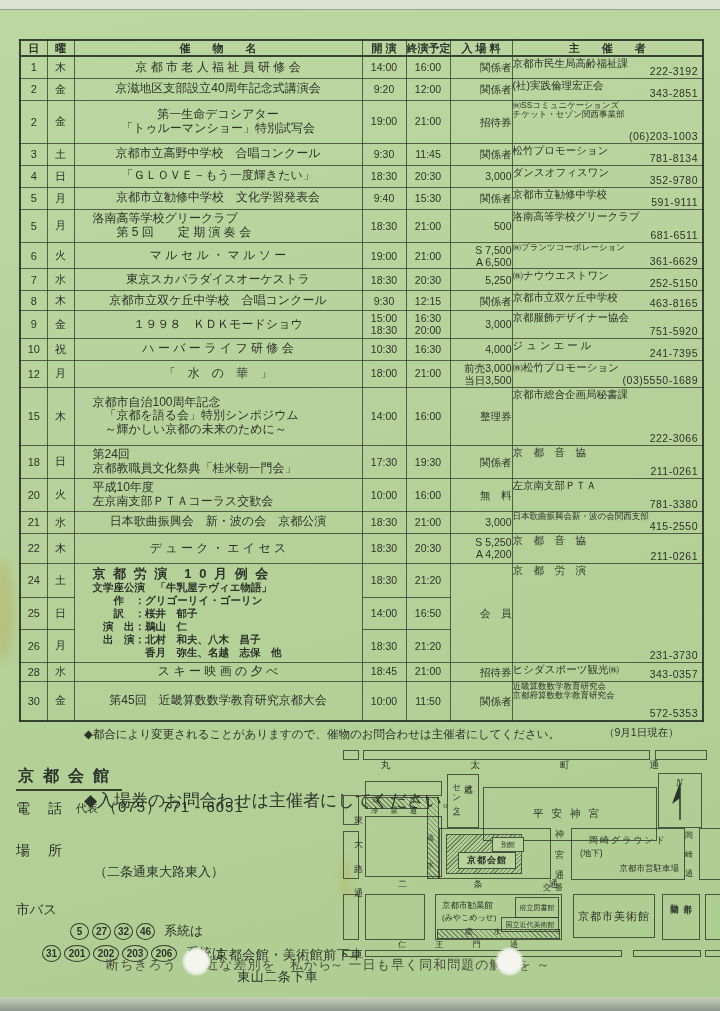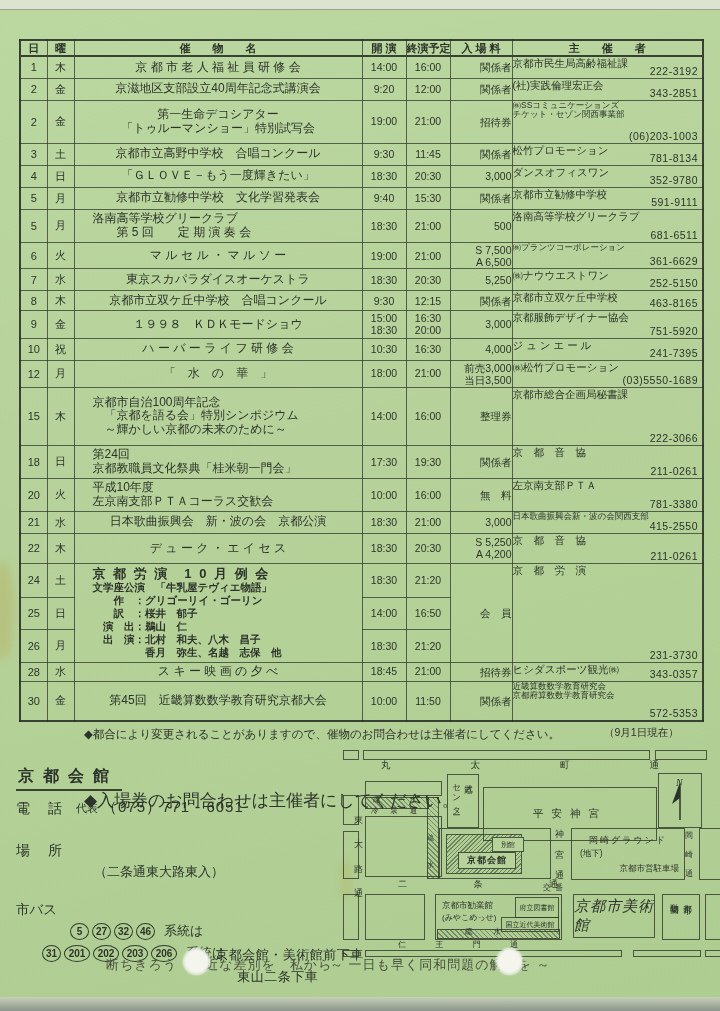--- a/index.html
+++ b/index.html
@@ -110,21 +110,21 @@
   .okz2{position:absolute;left:8px;top:19px;font-size:8.5px;}
   .okz3{position:absolute;right:5px;bottom:4px;font-size:8.5px;}
   .blk-messe{left:92px;top:144px;width:125px;height:44px;}
   .messe1{position:absolute;left:6px;top:5px;font-size:8.5px;}
   .messe2{position:absolute;left:6px;top:17px;font-size:8px;}
   .messe-lib{position:absolute;right:2px;top:2px;width:42px;height:19px;border:1px solid rgba(47,55,42,.8);
     font-size:7px;display:flex;align-items:center;justify-content:center;}
   .messe-moma{position:absolute;right:2px;top:22px;width:56px;height:13px;border:1px solid rgba(47,55,42,.8);
     font-size:7px;display:flex;align-items:center;justify-content:center;}
   .blk-bijutsu{left:230px;top:144px;width:80px;height:42px;}
-  .bij-lab{display:flex;align-items:center;justify-content:center;height:100%;font-size:15px;letter-spacing:1px;font-style:italic;}
+  .bij-lab{display:flex;align-items:center;justify-content:center;height:100%;font-size:11px;letter-spacing:1px;}
   .blk-zoo{left:319px;top:144px;width:36px;height:44px;}
   .zoo-in{display:flex;flex-direction:row-reverse;justify-content:center;height:100%;padding-top:2px;box-sizing:border-box;}
   .zoo-in .vtxt{font-size:8.5px;line-height:13px;}
 </style>
 </head>
 <body>
 
 <div class="page">
   <div class="abs edge-top"></div>
   <div class="abs stain1"></div>

